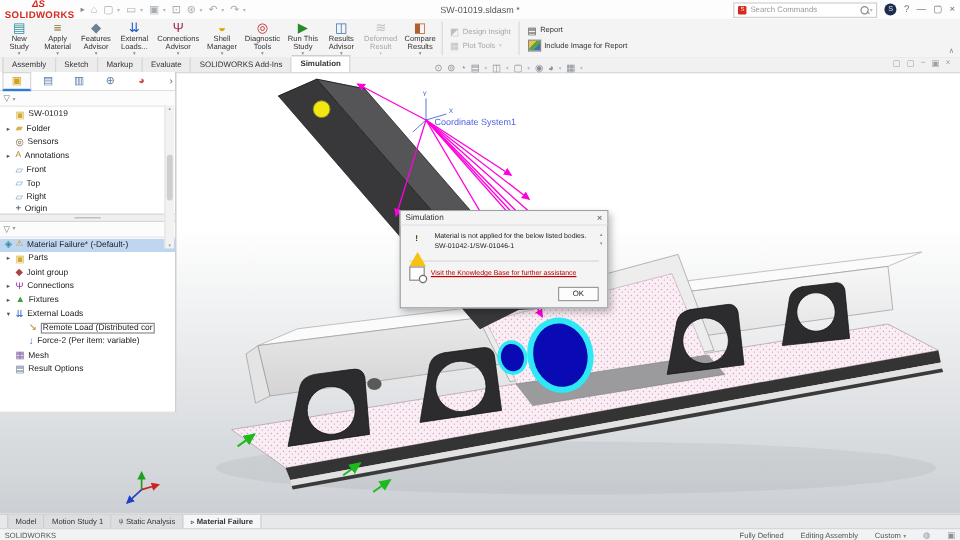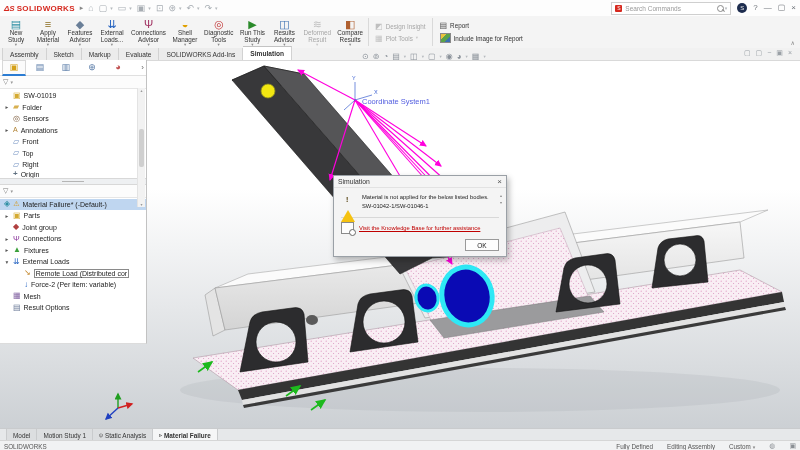--- a/index.html
+++ b/index.html
@@ -3,21 +3,21 @@
 <meta charset="utf-8">
 <style>
   html,body{margin:0;padding:0;}
   body{width:800px;height:450px;position:relative;overflow:hidden;
        font-family:"Liberation Sans",sans-serif;background:#fff;
        -webkit-font-smoothing:antialiased;}
 
   
   .titlebar{position:absolute;left:0;top:0;width:800px;height:16px;background:#fdfdfd;
             border-bottom:1px solid #e3e3e3;display:flex;align-items:center;font-size:8px;}
-  .logo{display:flex;align-items:center;margin-left:4px;white-space:nowrap;}
+  .logo{display:flex;align-items:center;margin-left:4px;white-space:nowrap;flex-direction:column;}
   .logo-mark{color:#d6281e;font-style:italic;font-weight:bold;font-size:8px;margin-right:2px;}
   .logo-text{color:#d6281e;font-weight:bold;letter-spacing:.3px;font-size:8px;}
   .tb-arrow{color:#888;font-size:7px;margin:0 5px;}
   .menubar{display:flex;align-items:center;gap:5px;color:#a7adb3;}
   .mi{font-size:9px;line-height:9px;}
   .mi-caret{font-size:5px;color:#b5b9bd;margin-left:-2px;}
   .doc-title{position:absolute;left:0;right:0;text-align:center;color:#555;font-size:7.5px;pointer-events:none;}
   .tb-right{position:absolute;right:4px;top:0;height:16px;display:flex;align-items:center;gap:6px;}
   .searchbox{width:112px;height:11px;border:1px solid #cfcfcf;background:#fff;display:flex;
              align-items:center;font-size:6.5px;color:#9a9a9a;padding:0 3px;gap:3px;}
@@ -282,20 +282,21 @@
     <span class="mi">▣</span>
       <span class="mi-caret">▾</span>
     <span class="mi">⊡</span>
     <span class="mi">⊛</span>
       <span class="mi-caret">▾</span>
     <span class="mi">↶</span>
       <span class="mi-caret">▾</span>
     <span class="mi">↷</span>
       <span class="mi-caret">▾</span>
   </div>
+  <div class="doc-title">SW-01019.sldasm *</div>
   <div class="tb-right">
     <div class="searchbox">
       <span class="sb-logo">S</span>
       <span class="sb-text">Search Commands</span>
       <span class="mag"></span>
       <span class="mi-caret">▾</span>
     </div>
     <span class="avatar">S</span>
     <span class="winbtn">?</span>
     <span class="winbtn">—</span>

